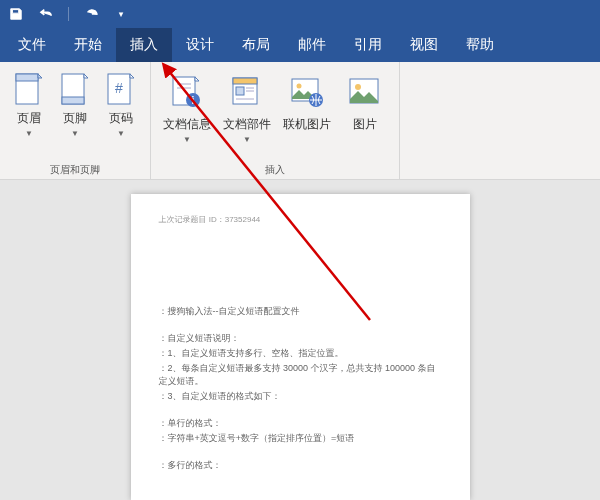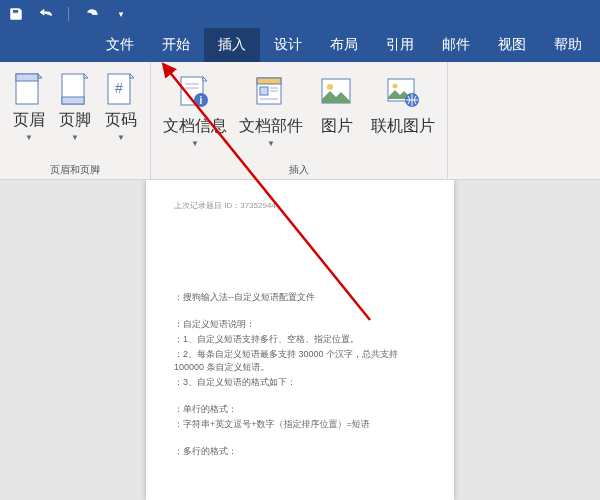--- a/index.html
+++ b/index.html
@@ -3,36 +3,36 @@
 <meta charset="utf-8">
 <style>
   * { box-sizing: border-box; margin: 0; padding: 0; }
   body { font-family: "Microsoft YaHei", sans-serif; font-size: 13px; background: #fff; width: 600px; height: 500px; overflow: hidden; position: relative; }
   
   .titlebar { background: #2b579a; height: 28px; display: flex; align-items: center; padding: 0 8px; gap: 14px; }
   .titlebar .icon { color: #fff; width: 16px; height: 16px; display: flex; align-items: center; justify-content: center; }
   .titlebar svg { width: 14px; height: 14px; fill: #fff; stroke: #fff; }
   .tb-sep { width:1px; height:14px; background:rgba(255,255,255,.3); }
   
-  .tabs { background: #2b579a; height: 34px; display: flex; align-items: stretch; padding: 0 4px; justify-content: flex-end; }
+  .tabs { background: #2b579a; height: 34px; display: flex; align-items: stretch; padding: 0 4px; }
   .tab { color: #fff; padding: 0 14px; display: flex; align-items: center; font-size: 14px; cursor: pointer; }
   .tab.active { background: #1e3e70; }
   
   .ribbon { background: #f3f2f1; height: 118px; border-bottom: 1px solid #d6d6d6; display: flex; }
   .group { border-right: 1px solid #d6d6d6; padding: 4px 8px 2px; display: flex; flex-direction: column; align-items: center; }
   .group-items { display: flex; gap: 4px; flex: 1; align-items: flex-start; padding-top:4px;}
   .group-label { font-size: 10px; color: #555; padding: 2px 0 0; }
   .rbtn { display: flex; flex-direction: column; align-items: center; gap: 4px; padding: 2px 4px; cursor: pointer; min-width: 40px; }
   .rbtn .ricon { width: 34px; height: 34px; display: flex; align-items: center; justify-content: center; }
   .rbtn .ricon.big { width: 44px; height: 40px; }
-  .rbtn .rlabel { font-size: 16px; color: #333; text-align: center; white-space: nowrap; }
+  .rbtn .rlabel { font-size: 12px; color: #333; text-align: center; white-space: nowrap; }
   .drop { font-size: 8px; color: #666; margin-top:-2px;}
   
   .doc-area { background: #e6e6e6; position: absolute; top: 180px; left: 0; right: 0; bottom: 0; display: flex; justify-content: center; overflow: hidden; }
-  .page { background: #fff; width: 308px; box-shadow: 0 0 6px rgba(0,0,0,.25); padding: 18px 28px; font-size: 9px; color: #666; }
+  .page { background: #fff; width: 339px; margin-top: 14px; box-shadow: 0 0 6px rgba(0,0,0,.25); padding: 18px 28px; font-size: 9px; color: #666; }
   .page .hdr { font-size: 8px; color: #999; margin-bottom: 80px; }
   .page .line { margin: 2px 0; }
   .page .spacer { height: 10px; }
   
   .arrow-svg { position: absolute; top: 0; left: 0; pointer-events: none; }
 </style>
 </head>
 <body>
 
 <div class="titlebar">
@@ -54,22 +54,22 @@
     </span>
   <span class="icon" style="font-size:9px;color:#fff;">▾</span>
 </div>
 
 <div class="tabs">
   <div class="tab">文件</div>
   <div class="tab">开始</div>
   <div class="tab active">插入</div>
   <div class="tab">设计</div>
   <div class="tab">布局</div>
+  <div class="tab">邮件</div>
   <div class="tab">引用</div>
-  <div class="tab">邮件</div>
   <div class="tab">视图</div>
   <div class="tab">帮助</div>
 </div>
 
 <div class="ribbon">
   <div class="group">
     <div class="group-items">
       <div class="rbtn">
         <div class="ricon">
             <svg width="28" height="32" viewBox="0 0 28 32">
@@ -133,38 +133,38 @@
               <line x1="17" y1="17" x2="25" y2="17" stroke="#aac"></line>
               <line x1="7" y1="25" x2="25" y2="25" stroke="#aac"></line>
             </svg>
           </div>
         <div class="rlabel">文档部件</div>
         <div class="drop">▼</div>
       </div>
       <div class="rbtn">
         <div class="ricon big">
             <svg width="36" height="36" viewBox="0 0 36 36">
-              <rect x="3" y="5" width="28" height="24" fill="#fff" stroke="#5a7fb8"></rect>
-              <circle cx="11" cy="13" r="3" fill="#f4c56b"></circle>
-              <path d="M3 25l8-8 6 6 5-5 9 9v2H3z" fill="#6fa06f"></path>
-            </svg>
-          </div>
-        <div class="rlabel">图片</div>
-      </div>
-      <div class="rbtn">
-        <div class="ricon big">
-            <svg width="36" height="36" viewBox="0 0 36 36">
               <rect x="3" y="5" width="26" height="22" fill="#fff" stroke="#5a7fb8"></rect>
               <circle cx="10" cy="12" r="2.5" fill="#f4c56b"></circle>
               <path d="M3 23l7-7 5 5 4-4 8 8H3z" fill="#6fa06f"></path>
               <circle cx="27" cy="26" r="7" fill="#4a76c7"></circle>
               <path d="M21 26h12M27 20v12M23 22c2 3 2 5 0 8M31 22c-2 3-2 5 0 8" stroke="#fff" fill="none" stroke-width="1"></path>
             </svg>
           </div>
         <div class="rlabel">联机图片</div>
+      </div>
+      <div class="rbtn">
+        <div class="ricon big">
+            <svg width="36" height="36" viewBox="0 0 36 36">
+              <rect x="3" y="5" width="28" height="24" fill="#fff" stroke="#5a7fb8"></rect>
+              <circle cx="11" cy="13" r="3" fill="#f4c56b"></circle>
+              <path d="M3 25l8-8 6 6 5-5 9 9v2H3z" fill="#6fa06f"></path>
+            </svg>
+          </div>
+        <div class="rlabel">图片</div>
       </div>
     </div>
     <div class="group-label">插入</div>
   </div>
 
 </div>
 
 <div class="doc-area">
   <div class="page">
     <div class="hdr">

